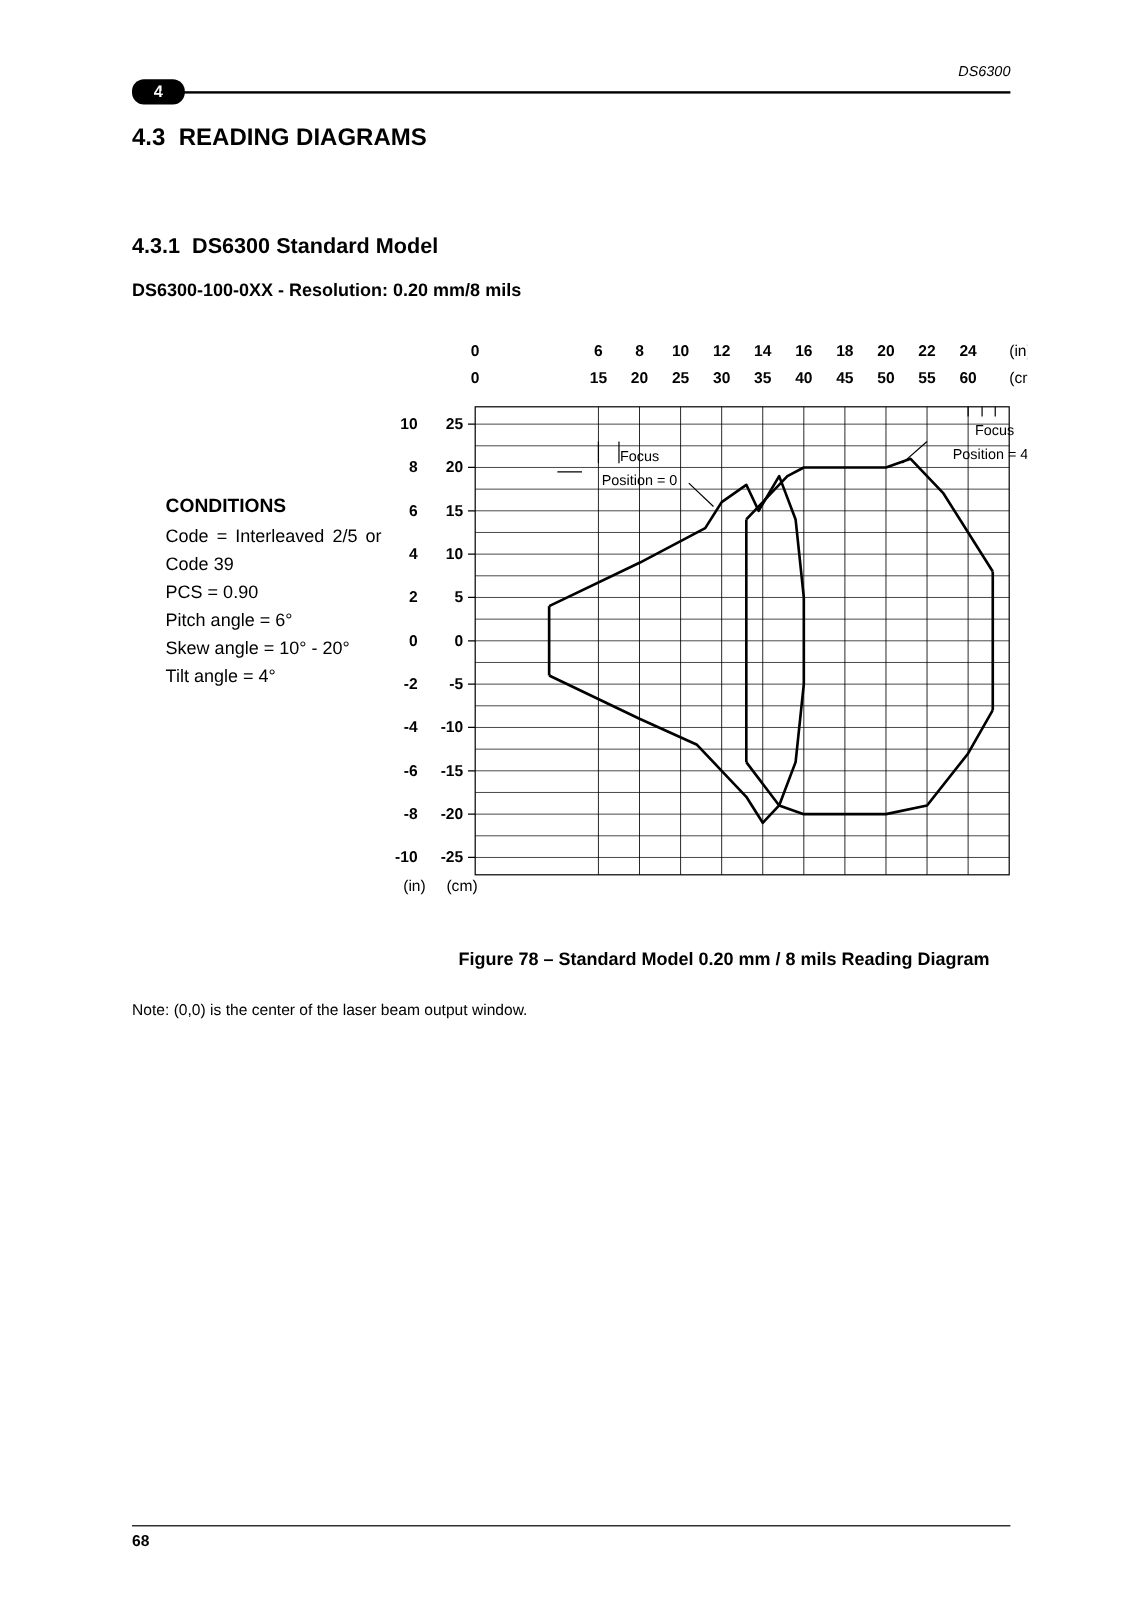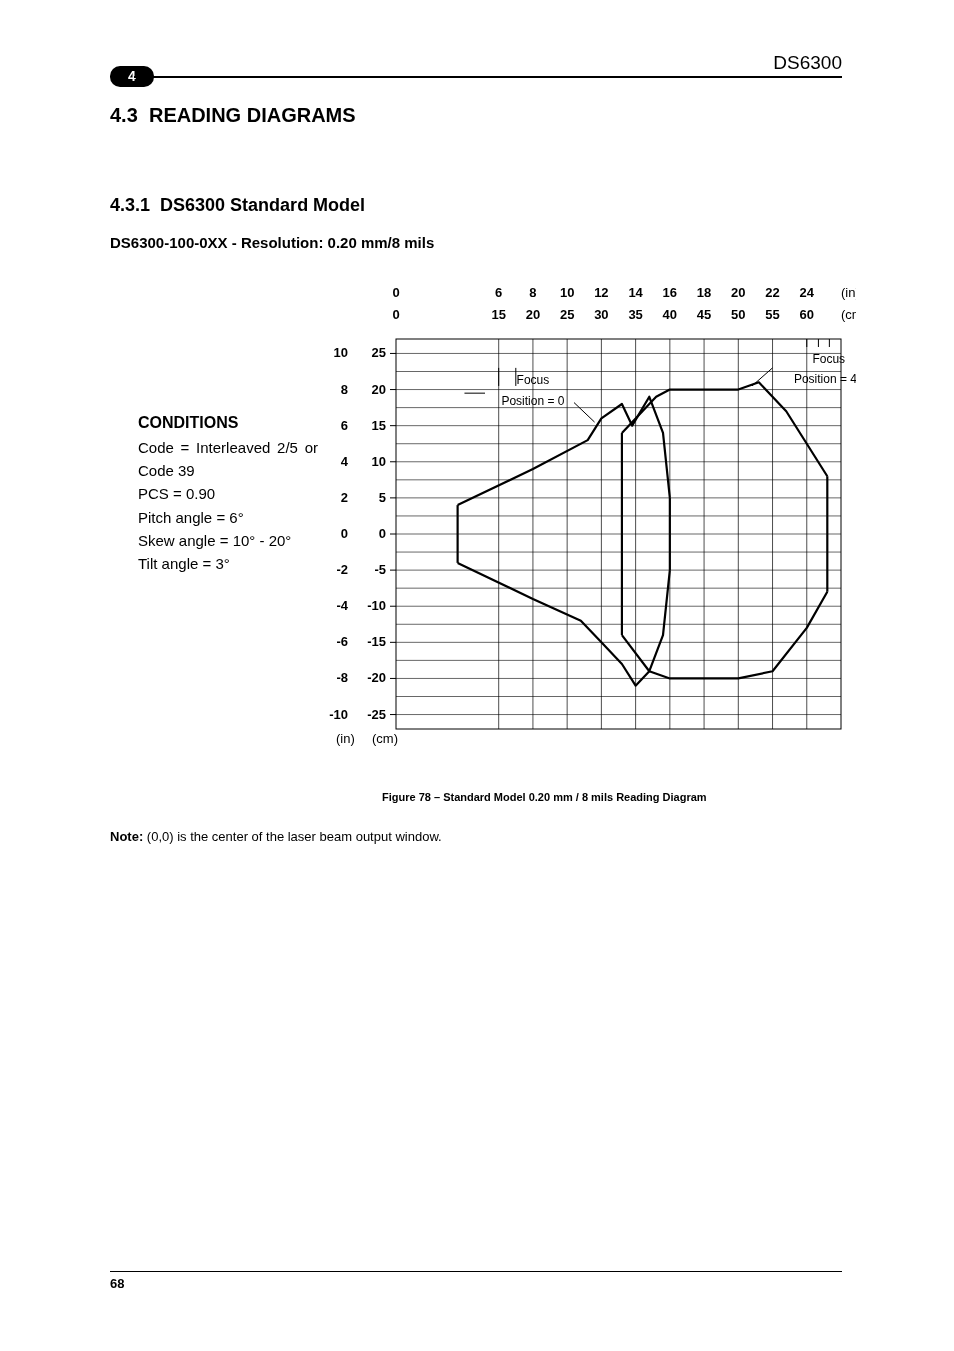--- a/index.html
+++ b/index.html
@@ -19,21 +19,22 @@
     width: 732px;
   }
   .header-row {
     position: relative;
     height: 24px;
   }
   .product {
     position: absolute;
     right: 0;
     top: 0;
-    font-size: 19px;
+    font-size: 12px;
+    font-style: italic;
   }
   .chapter-badge {
     position: absolute;
     left: 0;
     top: 14px;
     width: 44px;
     height: 21px;
     background: #000;
     color: #fff;
     border-radius: 10px 10px 10px 10px;
@@ -80,28 +81,28 @@
   }
   .conditions .hd {
     font-weight: bold;
     font-size: 16px;
   }
   svg text { font-family: Arial, Helvetica, sans-serif; }
 
   .caption {
     margin-top: 12px;
     margin-left: 272px;
-    font-size: 11px;
+    font-size: 15px;
     font-weight: bold;
   }
   .note {
     margin-top: 26px;
     font-size: 13px;
   }
-  .note b { font-weight: bold; }
+  .note b { font-weight: normal; }
   .footer {
     position: absolute;
     left: 110px;
     bottom: 60px;
     width: 732px;
   }
   .footer-line {
     border-top: 1.5px solid #000;
     width: 100%;
   }
@@ -131,21 +132,21 @@
 
   <div class="modeline">DS6300-100-0XX - Resolution: 0.20 mm/8 mils</div>
 
   <div class="diagram-wrap">
     <div class="conditions">
       <div class="hd">CONDITIONS</div>
       <div style="text-align:justify;">Code = Interleaved 2/5 or Code 39</div>
       <div>PCS = 0.90</div>
       <div>Pitch angle = 6°</div>
       <div>Skew angle = 10° - 20°</div>
-      <div>Tilt angle = 3°</div>
+      <div>Tilt angle = 4°</div>
     </div>
 
     <svg id="chart-svg" width="560" height="500" viewBox="0 0 560 500" style="position:absolute; left:186px; top:0;">
 
     <rect x="100" y="60" width="445" height="390" fill="none" stroke="#000" stroke-width="1"></rect>
         <line x1="202.69230769230768" x2="202.69230769230768" y1="60" y2="450" stroke="#000" stroke-width="0.7"></line>
         <line x1="236.92307692307693" x2="236.92307692307693" y1="60" y2="450" stroke="#000" stroke-width="0.7"></line>
         <line x1="271.1538461538462" x2="271.1538461538462" y1="60" y2="450" stroke="#000" stroke-width="0.7"></line>
         <line x1="305.38461538461536" x2="305.38461538461536" y1="60" y2="450" stroke="#000" stroke-width="0.7"></line>
         <line x1="339.61538461538464" x2="339.61538461538464" y1="60" y2="450" stroke="#000" stroke-width="0.7"></line>

